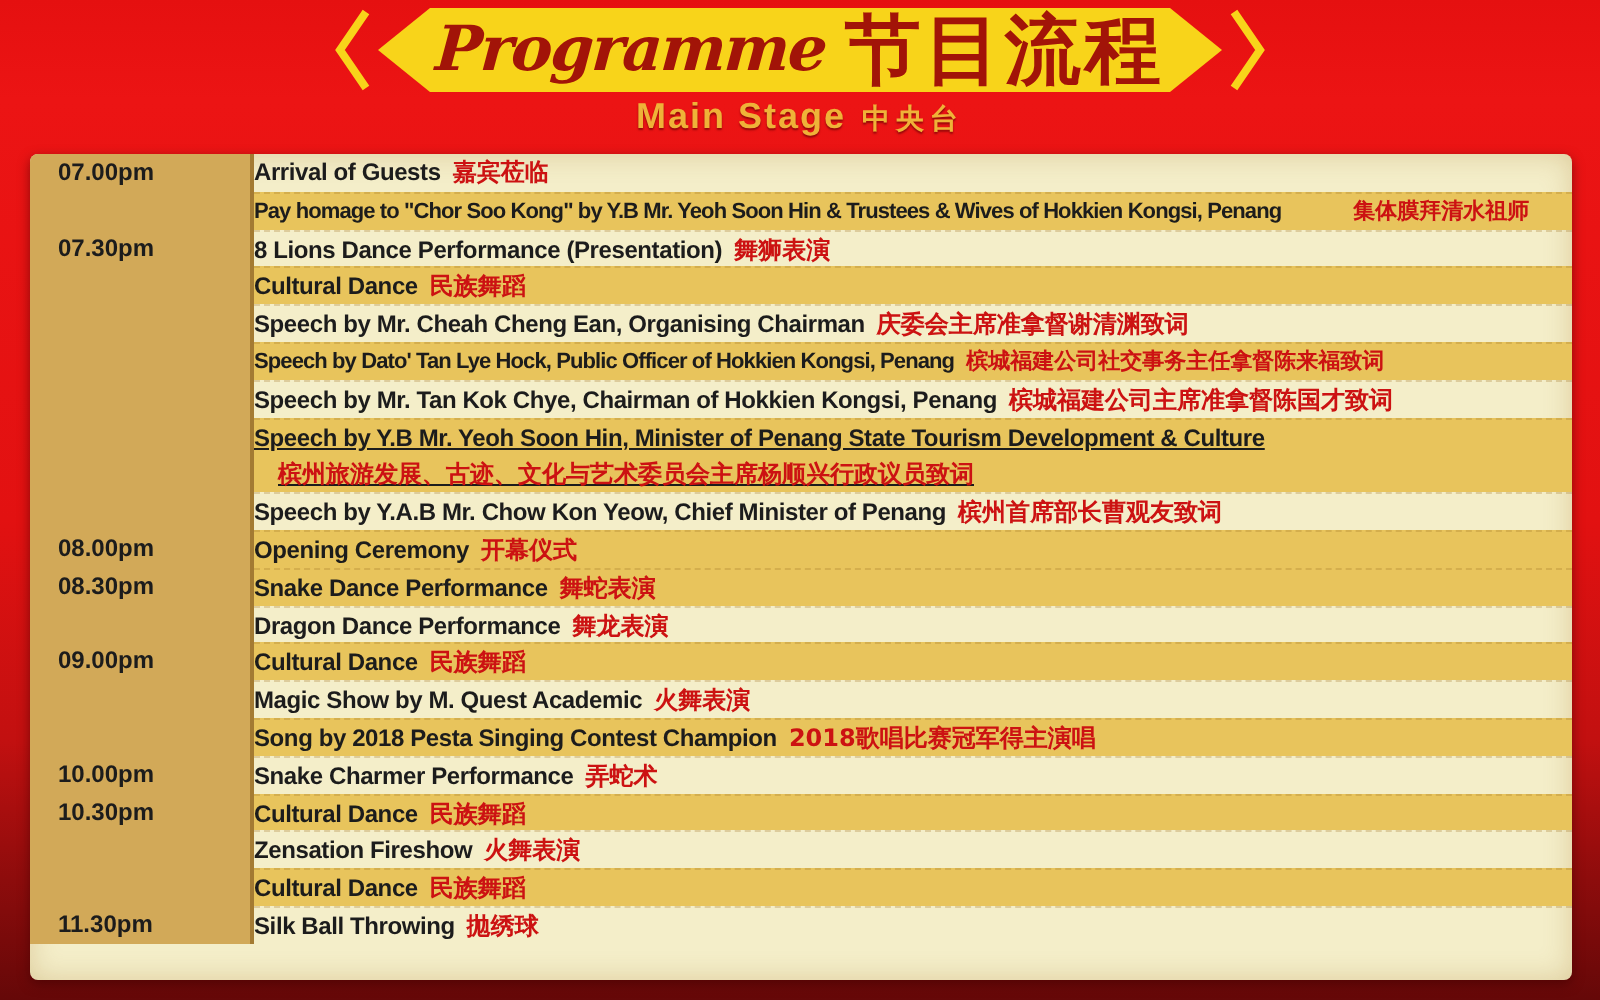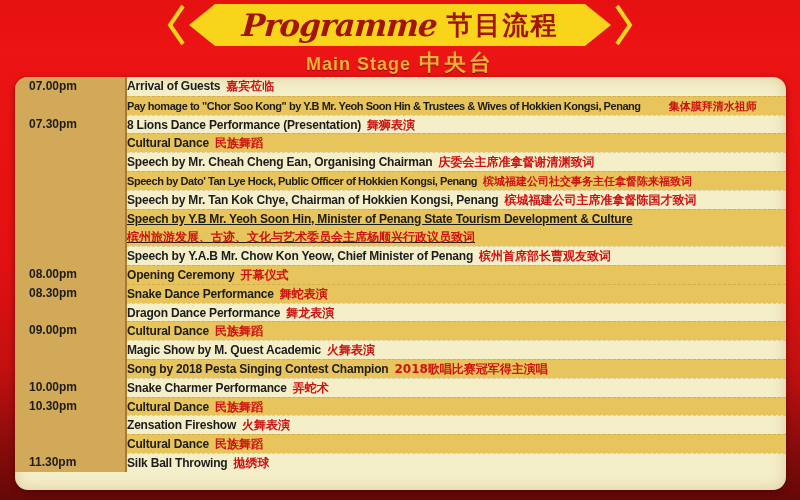--- a/index.html
+++ b/index.html
@@ -16,32 +16,32 @@
   .banner-text{
     position:absolute;left:0;top:0;width:100%;height:100%;
     display:flex;align-items:center;justify-content:center;gap:10px;
     color:#a21408;
   }
   .banner-text .t-en{
     font-family:"DejaVu Serif",serif;font-style:italic;font-weight:900;
     font-size:31px;letter-spacing:-1px;transform:skewX(-4deg);
   }
   .banner-text .t-zh{
-    font-family:"DejaVu Sans",sans-serif;font-weight:900;font-size:26px;letter-spacing:2px;
+    font-family:"DejaVu Sans",sans-serif;font-weight:900;font-size:38px;letter-spacing:2px;
   }
   .subtitle{
     position:absolute;left:0;top:48px;width:100%;text-align:center;
     color:#efb238;font-weight:bold;font-size:18px;letter-spacing:1px;
     text-shadow:0 1px 1px rgba(90,0,0,.6);
   }
-  .subtitle .s-zh{font-size:22px;letter-spacing:3px;margin-left:2px;}
+  .subtitle .s-zh{font-size:14px;letter-spacing:3px;margin-left:2px;}
   
   .panel{
     position:absolute;left:15px;top:77px;width:771px;height:413px;
-    background:#f4eec9;border-radius:13px;overflow:hidden;
+    background:#f4eec9;border-radius:4px;overflow:hidden;
     box-shadow:0 2px 6px rgba(60,0,0,.55), inset 0 0 14px rgba(150,100,20,.25);
     display:flex;flex-direction:column;
   }
   .row{
     display:flex;flex:0 0 18.8px;height:18.8px;line-height:18.8px;
     font-size:12px;color:#1c1c1c;white-space:nowrap;
   }
   .row.two{flex:0 0 37.6px;height:37.6px;}
   .row .time{
     flex:0 0 112px;width:112px;background:#d2a958;
@@ -50,24 +50,24 @@
   }
   .row .cell{
     flex:1;padding-left:0;overflow:hidden;
     border-top:1px dashed rgba(160,120,40,.28);box-sizing:border-box;
   }
   .row:first-child .cell{border-top:none;}
   .row.hl .cell{background:#e8c45c;}
   .row .en{font-weight:700;letter-spacing:-.2px;}
   .row .zh{color:#cc1212;font-weight:700;margin-left:6px;font-family:"DejaVu Sans",sans-serif;}
   .row.two .cell{line-height:18.8px;text-decoration:underline;}
-  .row.two .zh{display:block;margin-left:0;}
+  .row.two .zh{display:block;margin-left:12px;}
   .row.tight{font-size:11px;}
   .row.tight .en{letter-spacing:-.45px;}
-  .zh.gap{margin-left:28px;}
+  .zh.gap{margin-left:36px;}
 </style>
 </head>
 <body>
 
 <div class="banner">
   <svg width="470" height="44" viewBox="0 0 470 44">
     <polygon points="24,22 50,1 420,1 446,22 420,43 50,43" fill="#f8d41a"></polygon>
     <polyline points="18,3 5,22 18,41" fill="none" stroke="#f8d41a" stroke-width="4"></polyline>
     <polyline points="452,3 465,22 452,41" fill="none" stroke="#f8d41a" stroke-width="4"></polyline>
   </svg>

